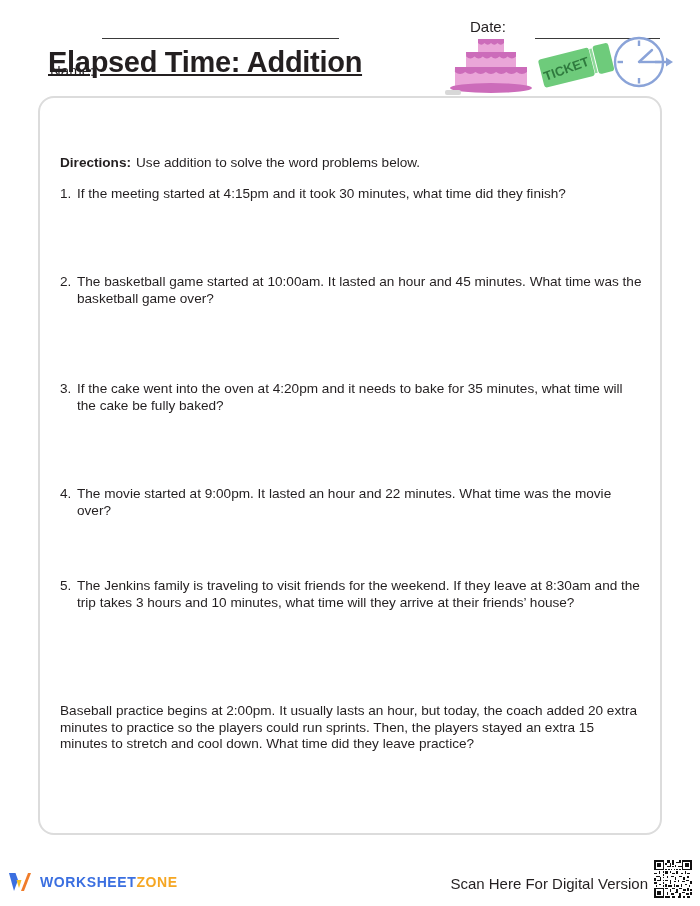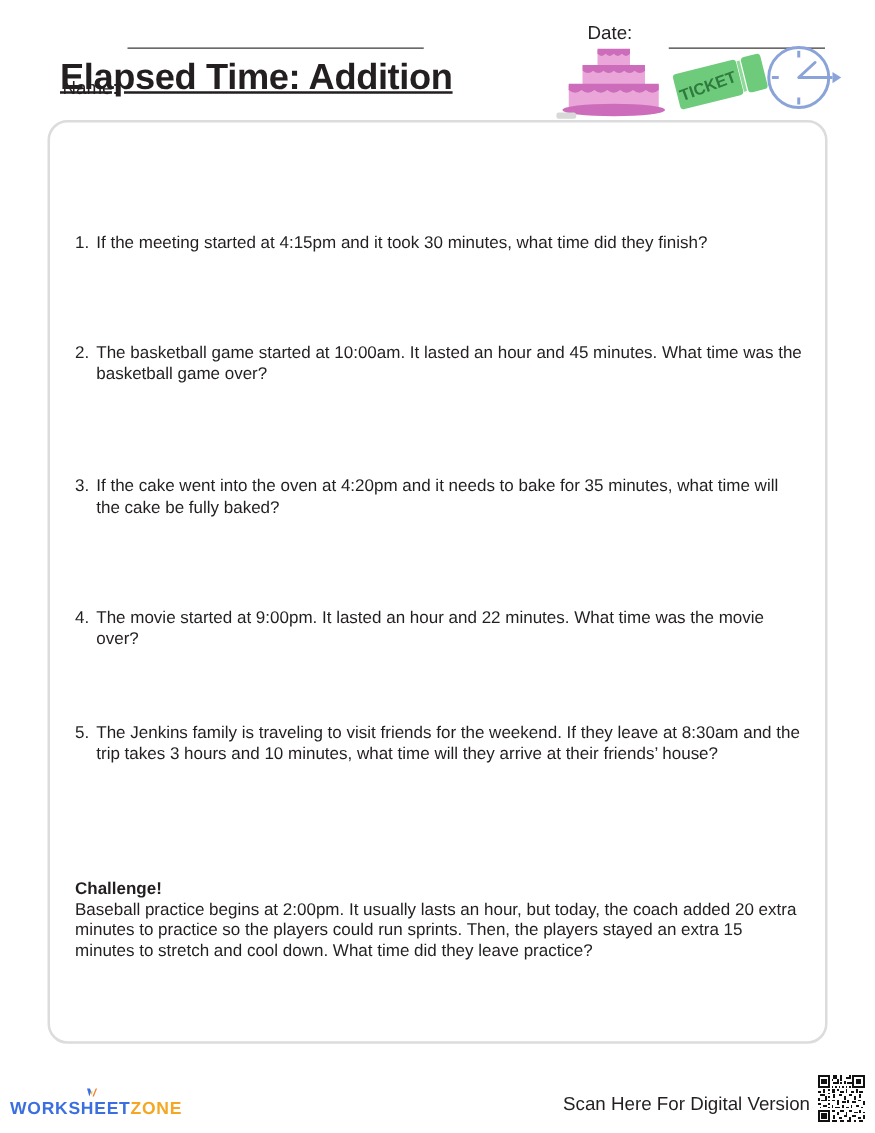--- a/index.html
+++ b/index.html
@@ -141,21 +141,20 @@
   .challenge-title { font-weight: bold; }
 
   
   .footer-logo {
     position: absolute;
     left: 8px;
     bottom: 12px;
     display: flex;
     align-items: center;
     height: 24px;
-    flex-direction: column;
   }
   .logo-mark { width: 26px; height: 22px; margin-right: 6px; }
   .logo-text {
     font-size: 14px;
     font-weight: bold;
     letter-spacing: 0.6px;
   }
   .logo-worksheet { color: #3b6fe0; }
   .logo-zone { color: #f5a623; }
 
@@ -222,20 +221,23 @@
     <line x1="31" y1="34" x2="44" y2="22" stroke="#8aa3d8" stroke-width="2.4" stroke-linecap="round"></line>
     <line x1="31" y1="34" x2="58" y2="34" stroke="#8aa3d8" stroke-width="2.4"></line>
     <polygon points="58,29.5 65,34 58,38.5" fill="#8aa3d8"></polygon>
   </svg>
 
 </div>
 
 <div class="sheet-card">
 
 
+  <div class="directions">
+    <span class="dir-label">Directions:</span><span class="dir-text">Use addition to solve the word problems below.</span>
+  </div>
 
   <div class="problem problem-1">
     <span class="q-num">1.</span>
     <span class="q-text">If the meeting started at 4:15pm and it took 30 minutes, what time did they finish?</span>
   </div>
 
   <div class="problem problem-2">
     <span class="q-num">2.</span>
     <span class="q-text">The basketball game started at 10:00am. It lasted an hour and 45 minutes. What time was the basketball game over?</span>
   </div>
@@ -249,21 +251,20 @@
     <span class="q-num">4.</span>
     <span class="q-text">The movie started at 9:00pm. It lasted an hour and 22 minutes. What time was the movie over?</span>
   </div>
 
   <div class="problem problem-5">
     <span class="q-num">5.</span>
     <span class="q-text">The Jenkins family is traveling to visit friends for the weekend. If they leave at 8:30am and the trip takes 3 hours and 10 minutes, what time will they arrive at their friends’ house?</span>
   </div>
 
   <div class="challenge">
-    <div class="challenge-title">Challenge!</div>
     <div class="challenge-body">Baseball practice begins at 2:00pm. It usually lasts an hour, but today, the coach added 20 extra minutes to practice so the players could run sprints. Then, the players stayed an extra 15 minutes to stretch and cool down. What time did they leave practice?</div>
   </div>
 
 </div>
 
 <div class="footer-logo">
   <svg class="logo-mark" viewBox="0 0 26 22">
     <path d="M1 2 L6 20 L10 9 L7.5 2 Z" fill="#3b6fe0"></path>
     <path d="M8.5 9 L11 17 L13.5 9 Z" fill="#f5c02a"></path>
     <path d="M13 20 L20 2 L23 2 L16 20 Z" fill="#f07c2a"></path>

